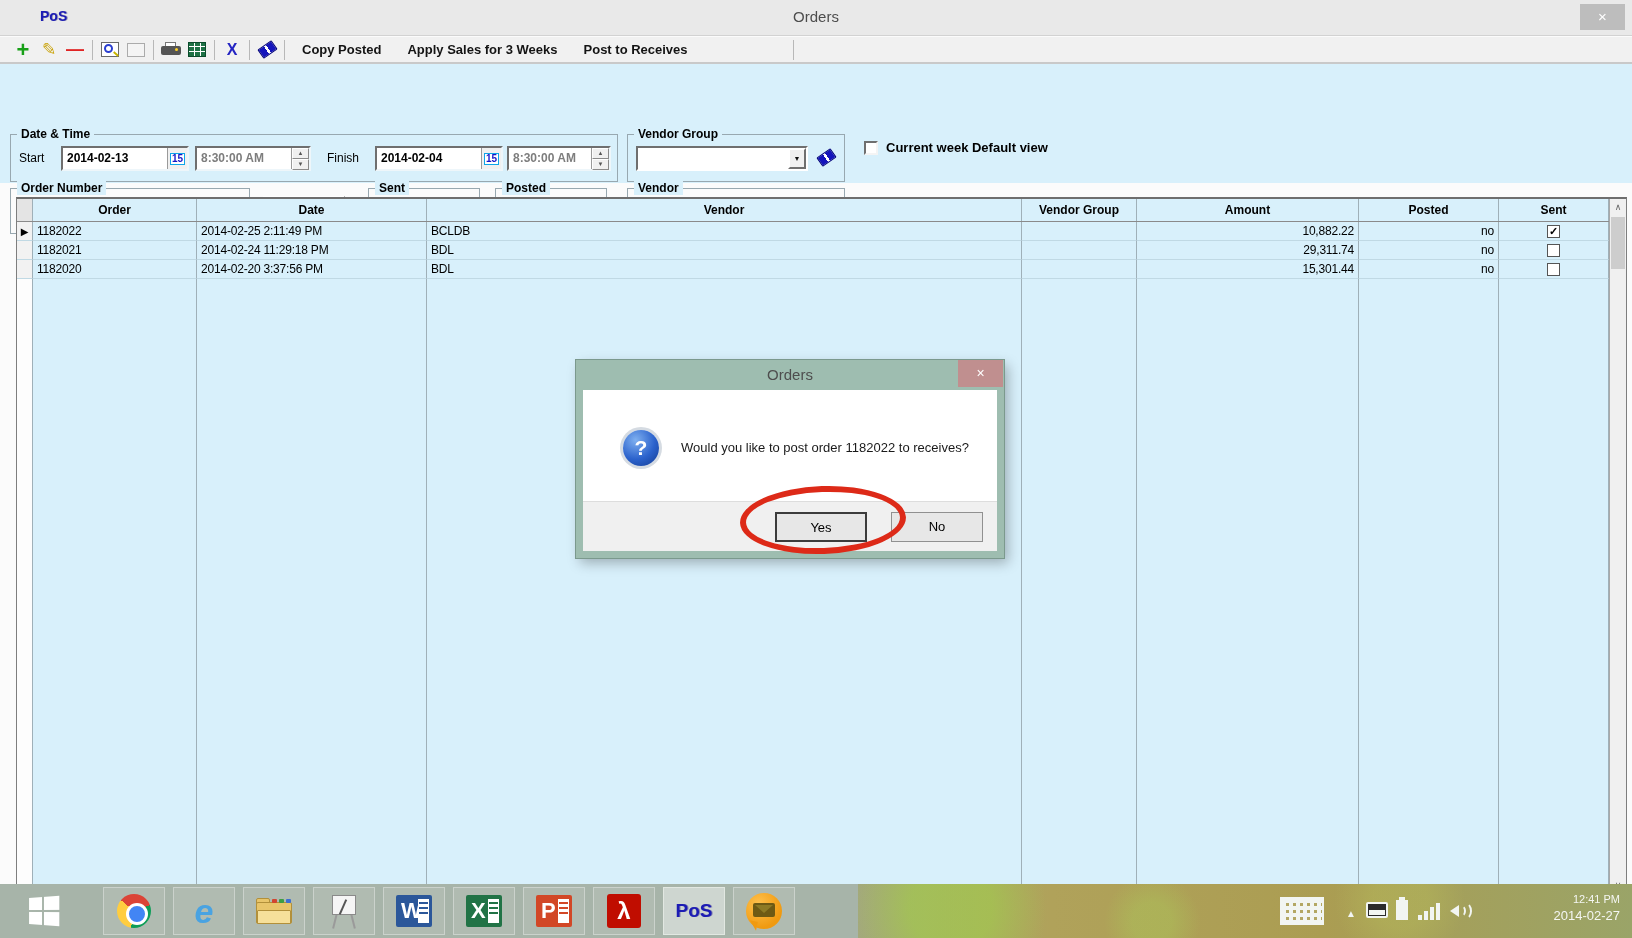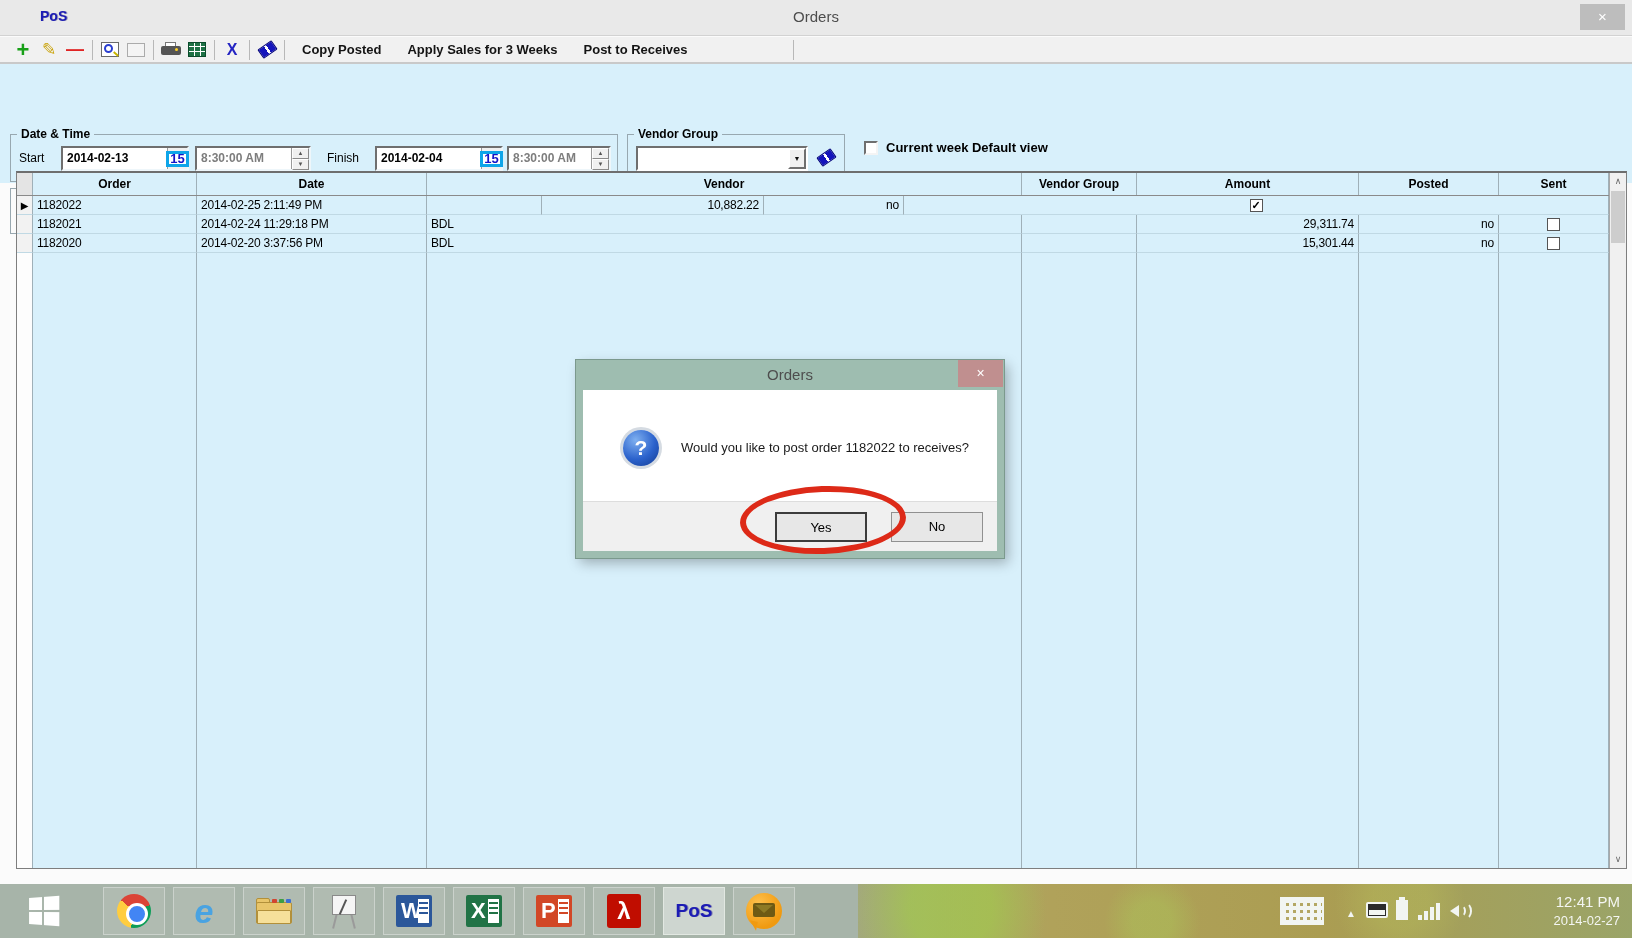--- a/index.html
+++ b/index.html
@@ -55,35 +55,35 @@
   .gb-label { position:absolute; top:-8px; left:6px; background:#d8f0fb; padding:0 4px;
     font-size:12px; font-weight:bold; color:#000; white-space:nowrap; }
   .flabel { position:absolute; font-size:12px; font-weight:normal; color:#000; }
   .field { position:absolute; background:#fff; border:2px solid; border-color:#6f6f6f #eef6fa #eef6fa #6f6f6f;
     display:flex; align-items:stretch; }
   .field .val { flex:1; font-size:12px; font-weight:bold; padding:3px 4px 0 4px; white-space:nowrap; }
   .field .val.gray { color:#7d7d7d; }
   .field .val.right { text-align:right; }
   .mini-btn { width:20px; background:#f0f0f0; border-left:1px solid #9a9a9a;
     display:flex; align-items:center; justify-content:center; }
-  .cal-glyph { font-size:13px; font-weight:bold; color:#1414c8; border:3px solid #0ea5e9; padding:0 1px; line-height:10px; background:#fff; }
+  .cal-glyph { font-size:10px; font-weight:bold; color:#1414c8; border:1px solid #0ea5e9; padding:0 1px; line-height:10px; background:#fff; }
   .spinner { width:18px; display:flex; flex-direction:column; border-left:1px solid #9a9a9a; }
   .spinner span { flex:1; background:#f0f0f0; font-size:6px; color:#555; text-align:center; line-height:9px;
     border:1px solid; border-color:#fff #8a8a8a #8a8a8a #fff; }
   .dd-btn { width:18px; background:#f0f0f0; border:2px solid; border-color:#ffffff #6f6f6f #6f6f6f #ffffff;
     display:flex; align-items:center; justify-content:center; font-size:7px; color:#111; }
   .btn3d { position:absolute; background:#f0f0f0; border:2px solid; border-color:#ffffff #6f6f6f #6f6f6f #ffffff;
     font-size:13px; color:#000; text-align:center; cursor:default; }
   .btn3d.disabled { color:#9e9e9e; border-color:#fafafa #9f9f9f #9f9f9f #fafafa; }
   .checkbox { width:14px; height:14px; background:#fff; border:2px solid; border-color:#6f6f6f #f4f4f4 #f4f4f4 #6f6f6f; display:inline-block; }
   .cw-wrap { position:absolute; left:864px; top:76px; display:flex; align-items:center; gap:8px; }
   .cw-wrap .lbl { font-size:13px; font-weight:bold; color:#000; }
 
   
-  .grid { position:absolute; left:16px; top:171px; width:1611px; height:698px;
+  .grid { position:absolute; left:16px; top:197px; width:1611px; height:698px;
     background:#d8f0fb; border:1px solid #7e7e7e; border-top:2px solid #6e6e6e;
     display:flex; flex-direction:column; padding-right:17px; position:absolute; }
   .g-row { display:flex; height:19px; }
   .g-row.head { height:23px; border-bottom:1px solid #8a8a8a; }
   .g-row.filler { flex:1; }
   .g-row.total { height:22px; background:#ececec; border-top:1px solid #8a8a8a; }
   .g-cell { border-right:1px solid #9fb0b8; font-size:12px; color:#000;
     padding:0 4px; line-height:18px; overflow:hidden; white-space:nowrap; letter-spacing:-0.2px; }
   .head .g-cell { font-weight:bold; text-align:center; line-height:22px; letter-spacing:0; }
   .g-row.data .g-cell { border-bottom:1px solid #c0d9e4; }
@@ -192,21 +192,21 @@
   .sig-ic i { position:absolute; bottom:0; width:4px; background:#f2f5f2; }
   .sig-ic i:nth-child(1){ left:0; height:5px; } .sig-ic i:nth-child(2){ left:6px; height:9px; }
   .sig-ic i:nth-child(3){ left:12px; height:13px; } .sig-ic i:nth-child(4){ left:18px; height:17px; }
   .spk-ic { position:absolute; left:1450px; top:18px; width:26px; height:18px; }
   .spk-ic .cone { position:absolute; left:0; top:3px; width:0; height:0;
     border-top:6px solid transparent; border-bottom:6px solid transparent; border-right:9px solid #f2f5f2; }
   .spk-ic .w1,.spk-ic .w2 { position:absolute; border:2px solid transparent; border-right-color:#f2f5f2; border-radius:50%; }
   .spk-ic .w1 { left:6px; top:3px; width:10px; height:12px; }
   .spk-ic .w2 { left:8px; top:0px; width:14px; height:18px; }
   .clock { position:absolute; left:1488px; top:9px; width:132px; text-align:right; color:#f4f6f2; }
-  .clock .t { font-size:15px; } .clock .d { font-size:13px; margin-top:3px; }
+  .clock .t { font-size:11px; } .clock .d { font-size:13px; margin-top:3px; }
 </style>
 </head>
 <body>
 
 <div id="screen">
 
   <div class="titlebar">
     <span class="app-logo">PoS</span>
     <span class="title-text">Orders</span>
     <div class="win-close">×</div>
@@ -351,20 +351,21 @@
       <div class="g-cell c-vg">Vendor Group</div>
       <div class="g-cell c-amount">Amount</div>
       <div class="g-cell c-posted">Posted</div>
       <div class="g-cell c-sent">Sent</div>
     </div>
 
     <div class="g-row data">
       <div class="g-cell c-sel"><span class="sel-arrow">▶</span></div>
       <div class="g-cell c-order">1182022</div>
       <div class="g-cell c-date">2014-02-25 2:11:49 PM</div>
+      <div class="g-cell c-vendor">BCLDB</div>
       <div class="g-cell c-vg"></div>
       <div class="g-cell c-amount">10,882.22</div>
       <div class="g-cell c-posted">no</div>
       <div class="g-cell c-sent"><span class="gchk checked">✓</span></div>
     </div>
 
     <div class="g-row data">
       <div class="g-cell c-sel"></div>
       <div class="g-cell c-order">1182021</div>
       <div class="g-cell c-date">2014-02-24 11:29:18 PM</div>

